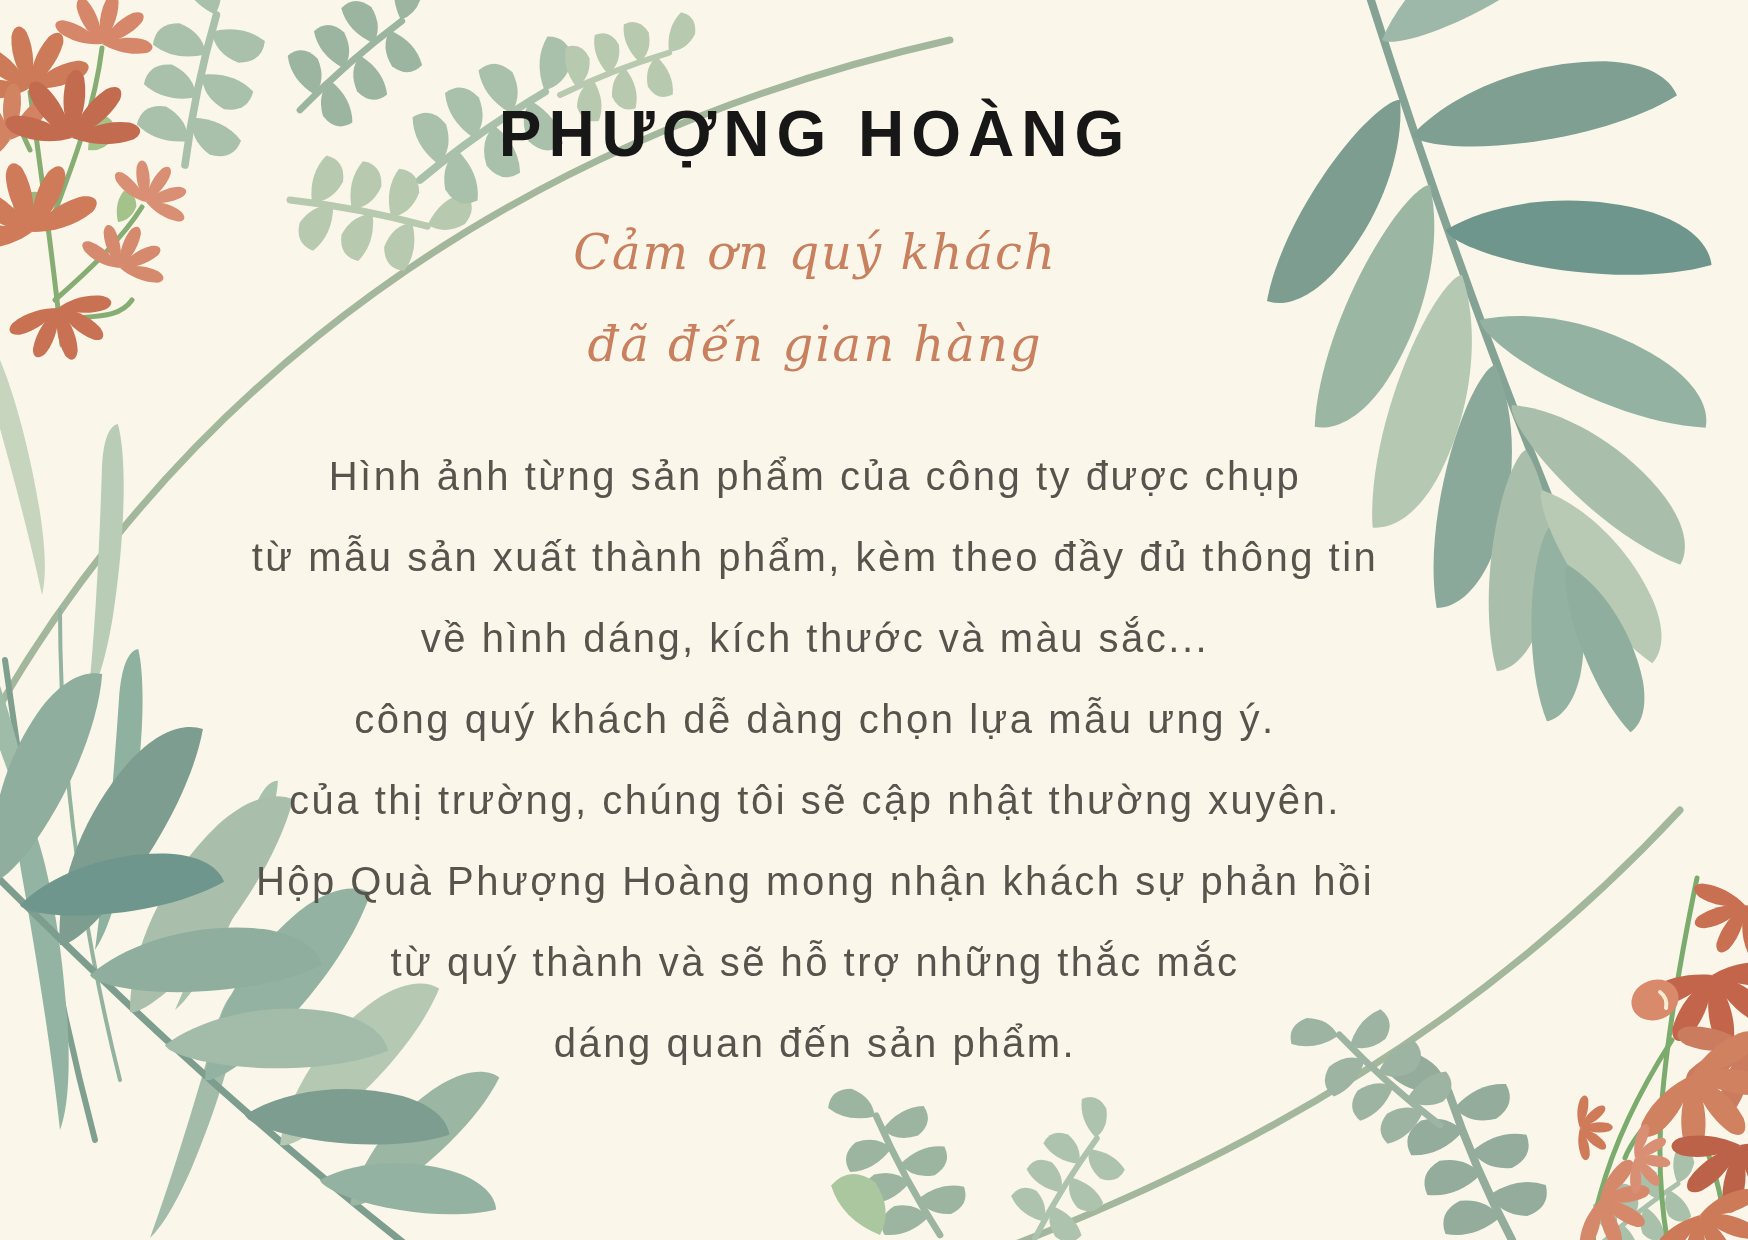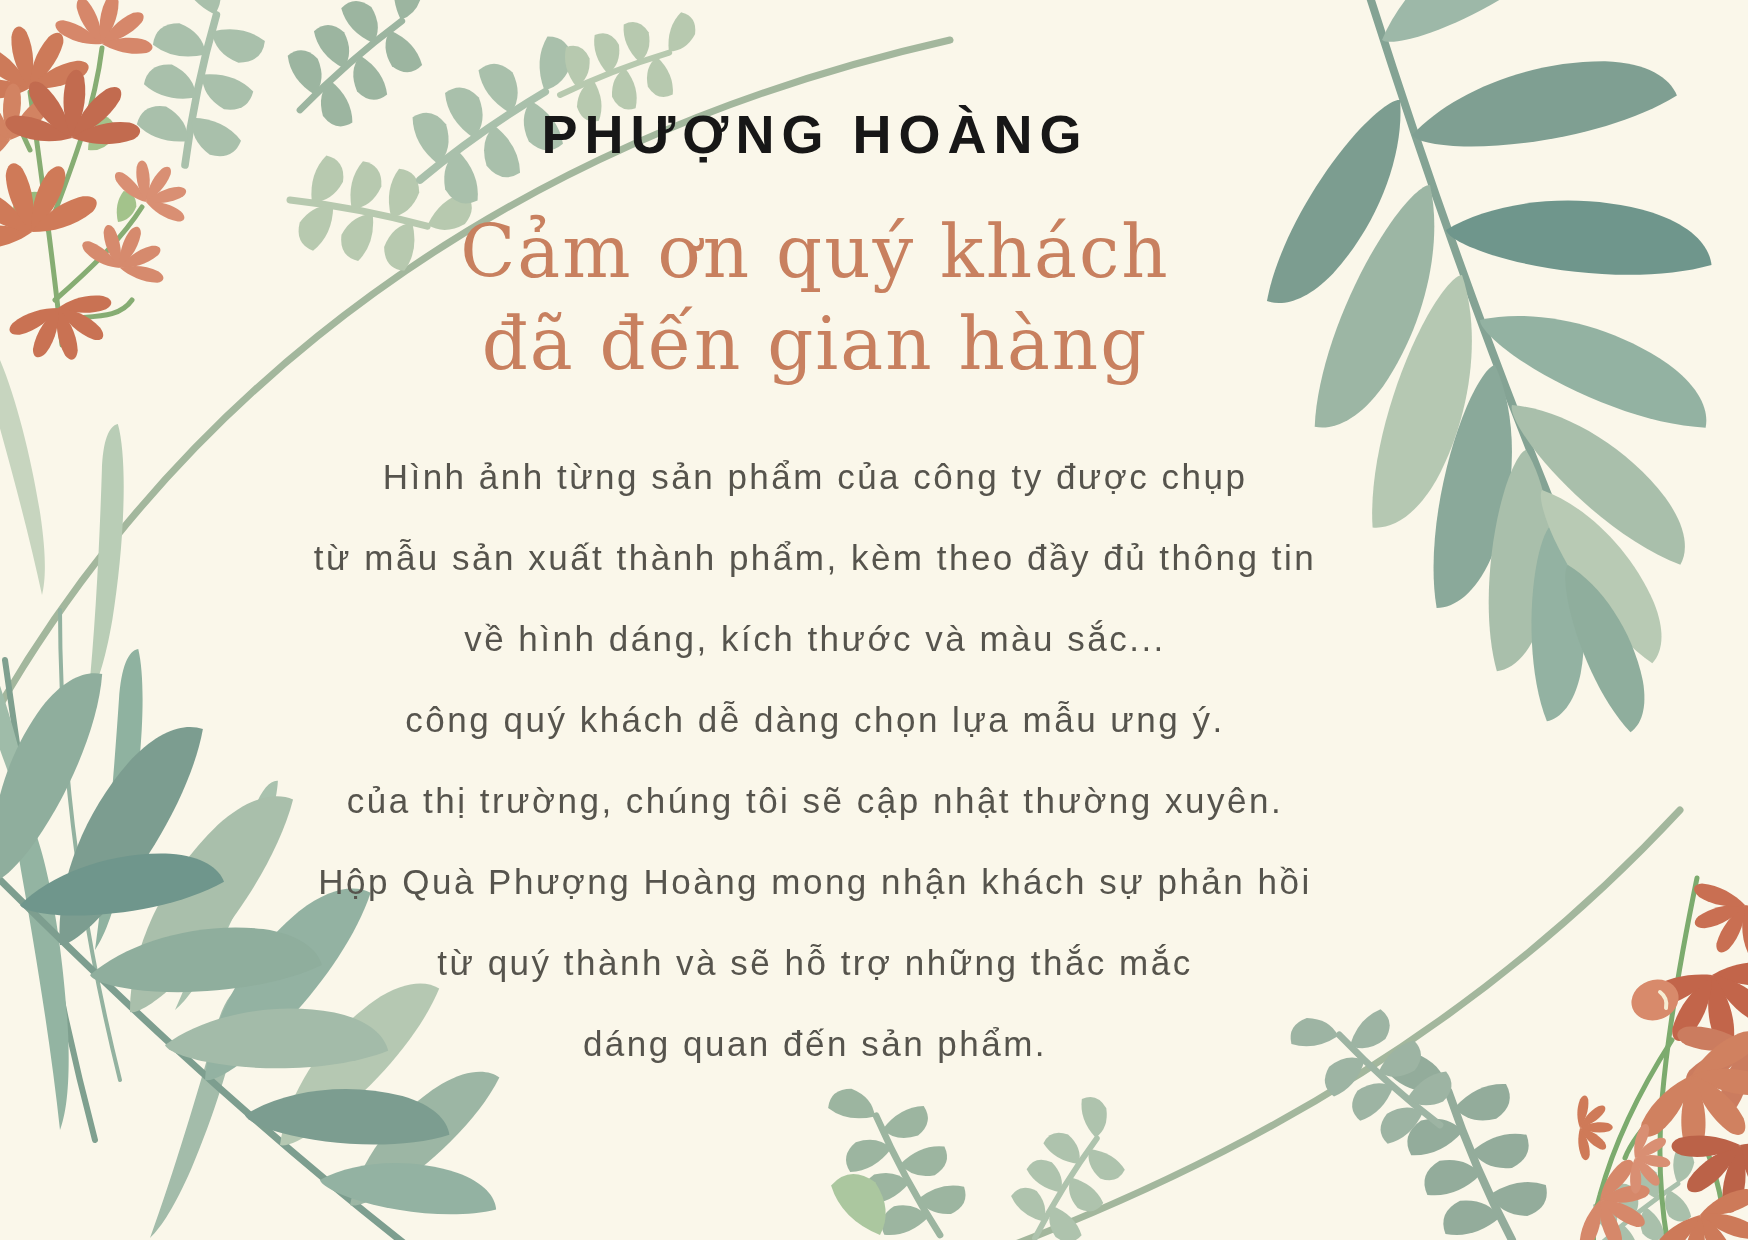--- a/index.html
+++ b/index.html
@@ -12,35 +12,36 @@
   }
   .decor{position:absolute;inset:0;width:1748px;height:1240px;}
   .content{
     position:absolute;top:0;left:0;width:1630px;height:1240px;
     text-align:center;
   }
   .brand{
     margin:96px 0 0 0;
     font-family:"Liberation Sans",sans-serif;
     font-weight:700;
-    font-size:54px;line-height:76px;
+    font-size:64px;line-height:76px;
     letter-spacing:7px;
     color:var(--brand-text,#171717);
   }
   .greeting{
     margin-top:34px;
     font-family:"DejaVu Serif","Liberation Serif",serif;
-    font-size:72px;line-height:92px;
+    font-style:italic;
+    font-size:48px;line-height:92px;
     letter-spacing:2px;
     color:var(--greeting-text,#c8805f);
   }
   .body-text{margin-top:46px;}
   .body-text p{
     margin:0;
-    font-size:35px;line-height:81px;
+    font-size:40px;line-height:81px;
     letter-spacing:2.5px;
     font-weight:400;
     color:var(--body-text,#56544d);
   }
 </style>
 </head>
 <body>
 
 <div class="card">
 

